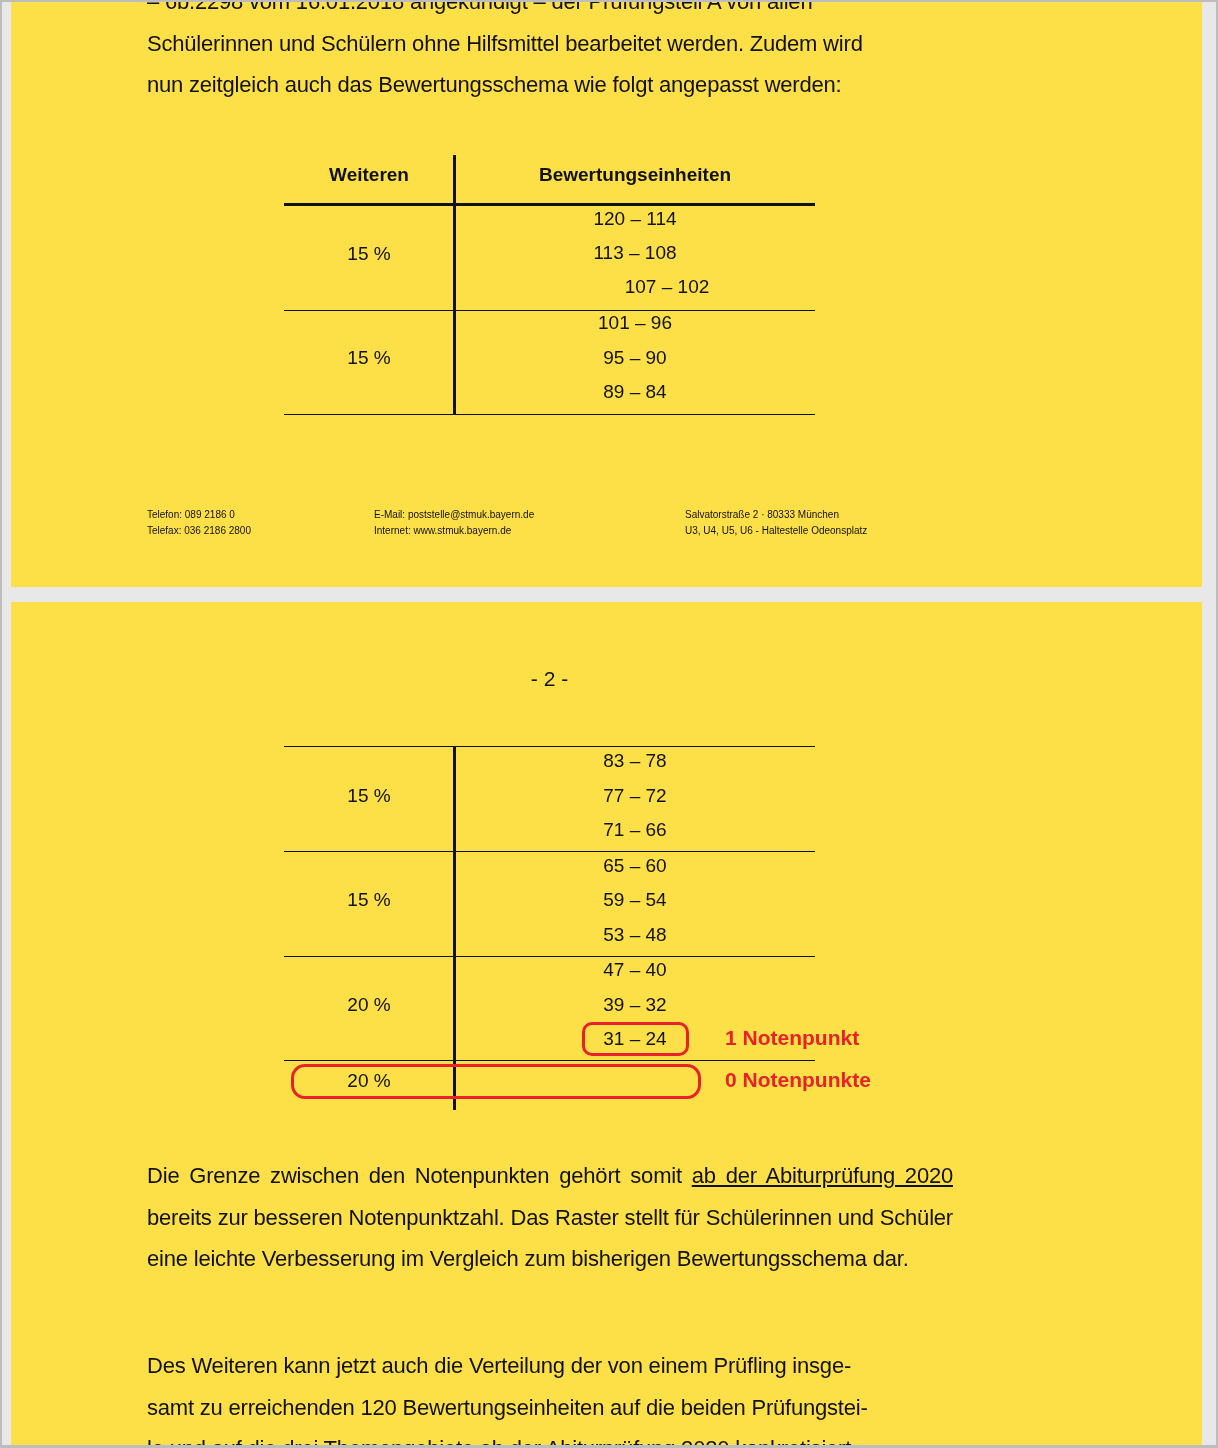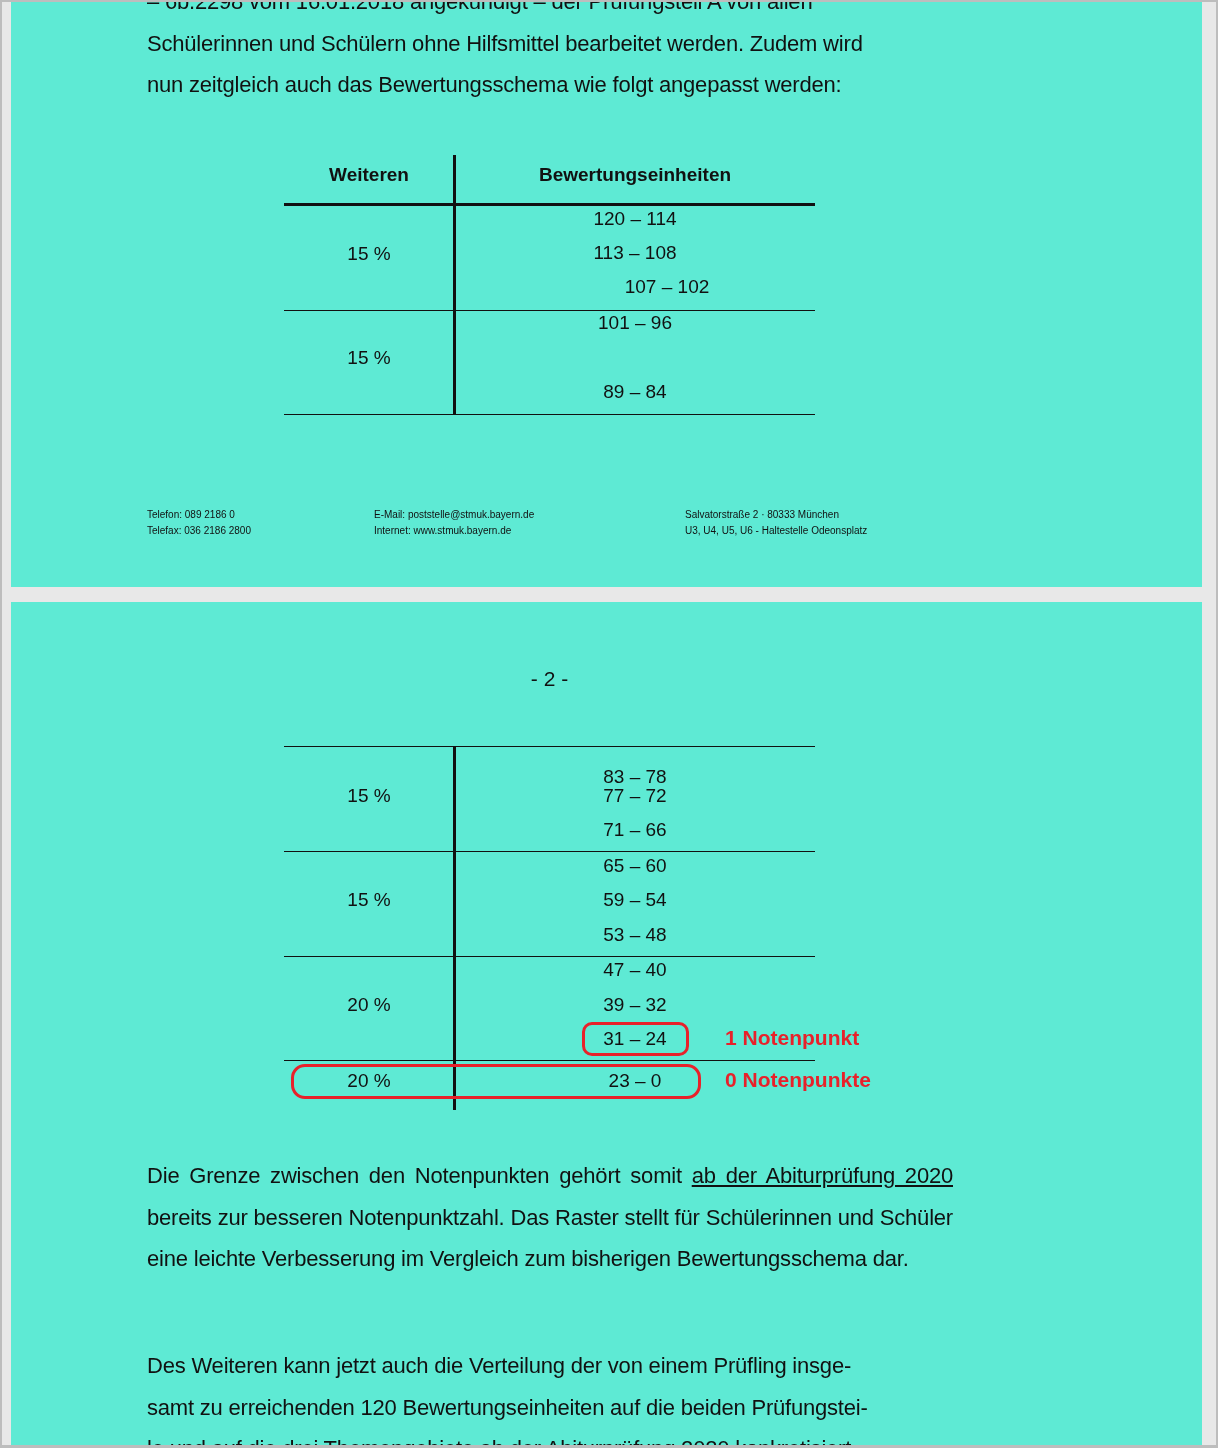--- a/index.html
+++ b/index.html
@@ -8,21 +8,21 @@
       background: #e8e8e8;
       position: relative;
       font-family: "Liberation Sans", sans-serif;
       color: #111;
     }
     .frame-left { position: absolute; left: 0; top: 0; width: 2px; height: 1448px; background: #bdbdbd; }
     .frame-top { position: absolute; left: 0; top: 0; width: 1218px; height: 2px; background: #bdbdbd; }
     .frame-right { position: absolute; right: 0; top: 0; width: 2px; height: 1448px; background: #bdbdbd; }
     .frame-bottom { position: absolute; left: 0; bottom: 0; width: 1218px; height: 3px; background: #bdbdbd; }
 
-    .page { position: absolute; left: 11px; width: 1191px; background: #5eead4; overflow: hidden; }
+    .page { position: absolute; left: 11px; width: 1191px; background: #fde047; overflow: hidden; }
     .page1 { top: 2px; height: 585px; }
     .page2 { top: 602px; height: 843px; }
 
     .para {
       position: absolute; left: 136px; width: 806px;
       font-size: 22px; line-height: 41.5px; text-align: justify;
       transform-origin: left top;
       letter-spacing: -0.2px;
     }
     .para .u { text-decoration: underline; }
@@ -63,20 +63,21 @@
     <div class="hline thick" style="top:48px;"></div>
 
     <div class="cell left" style="top:88px;">15 %</div>
     <div class="cell right" style="top:53px;">120 – 114</div>
     <div class="cell right" style="top:87px;">113 – 108</div>
     <div class="cell right" style="top:121px;padding-left:32px;">107 – 102</div>
     <div class="hline" style="top:155px;"></div>
 
     <div class="cell left" style="top:192px;">15 %</div>
     <div class="cell right" style="top:157px;">101 – 96</div>
+    <div class="cell right" style="top:192px;">95 – 90</div>
     <div class="cell right" style="top:226px;">89 – 84</div>
     <div class="hline" style="top:259px;"></div>
   </div>
 
   <div class="footer" style="left:136px;">
     <div>Telefon: 089 2186 0</div>
     <div>Telefax: 036 2186 2800</div>
   </div>
   <div class="footer" style="left:363px;">
     <div>E-Mail: poststelle@stmuk.bayern.de</div>
@@ -89,39 +90,38 @@
 </div>
 
 <div class="page page2">
   <div class="pagenum" style="top:65px; left:0; width:1077px;">- 2 -</div>
 
   <div class="tbl" style="top:144px; height:364px;">
     <div class="hline" style="top:0;"></div>
     <div class="vline" style="top:0; height:364px;"></div>
 
     <div class="cell left" style="top:39px;">15 %</div>
-    <div class="cell right" style="top:4px;margin-top:16px;">83 – 78</div>
+    <div class="cell right" style="top:4px;">83 – 78</div>
     <div class="cell right" style="top:39px;">77 – 72</div>
     <div class="cell right" style="top:73px;">71 – 66</div>
     <div class="hline" style="top:105px;"></div>
 
     <div class="cell left" style="top:143px;">15 %</div>
     <div class="cell right" style="top:109px;">65 – 60</div>
     <div class="cell right" style="top:143px;">59 – 54</div>
     <div class="cell right" style="top:178px;">53 – 48</div>
     <div class="hline" style="top:210px;"></div>
 
     <div class="cell left" style="top:248px;">20 %</div>
     <div class="cell right" style="top:213px;">47 – 40</div>
     <div class="cell right" style="top:248px;">39 – 32</div>
     <div class="cell right" style="top:282px;">31 – 24</div>
     <div class="hline" style="top:314px;"></div>
 
     <div class="cell left" style="top:324px;">20 %</div>
-    <div class="cell right" style="top:324px;">23 – 0</div>
   </div>
 
   <div class="red-box" style="left:571px; top:420px; width:107px; height:34px;"></div>
   <div class="red-box" style="left:280px; top:462px; width:410px; height:35px; border-radius:14px;"></div>
   <div class="red-label" style="left:714px; top:424px;">1 Notenpunkt</div>
   <div class="red-label" style="left:714px; top:466px;">0 Notenpunkte</div>
 
   <div class="para" style="top:553px; hyphens:manual;">
     <span>Die Grenze zwischen den Notenpunkten gehört somit </span><span class="u">ab der Abiturprüfung 2020</span><span> bereits zur besseren Notenpunktzahl. Das Raster stellt für Schülerin­nen und Schüler eine leichte Verbesserung im Vergleich zum bisherigen Bewertungsschema dar.</span>
   </div>

